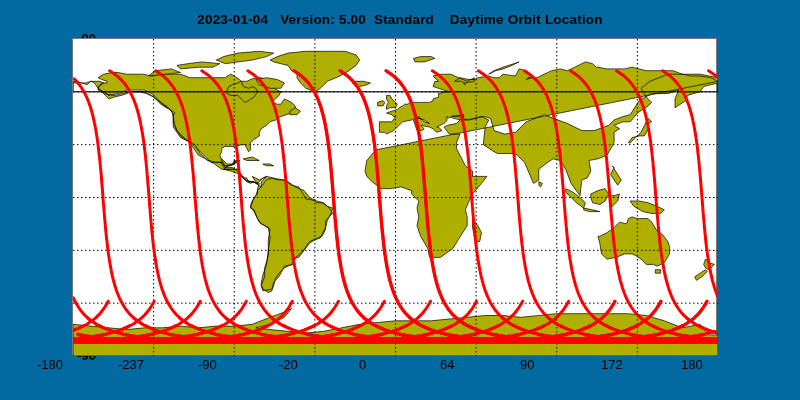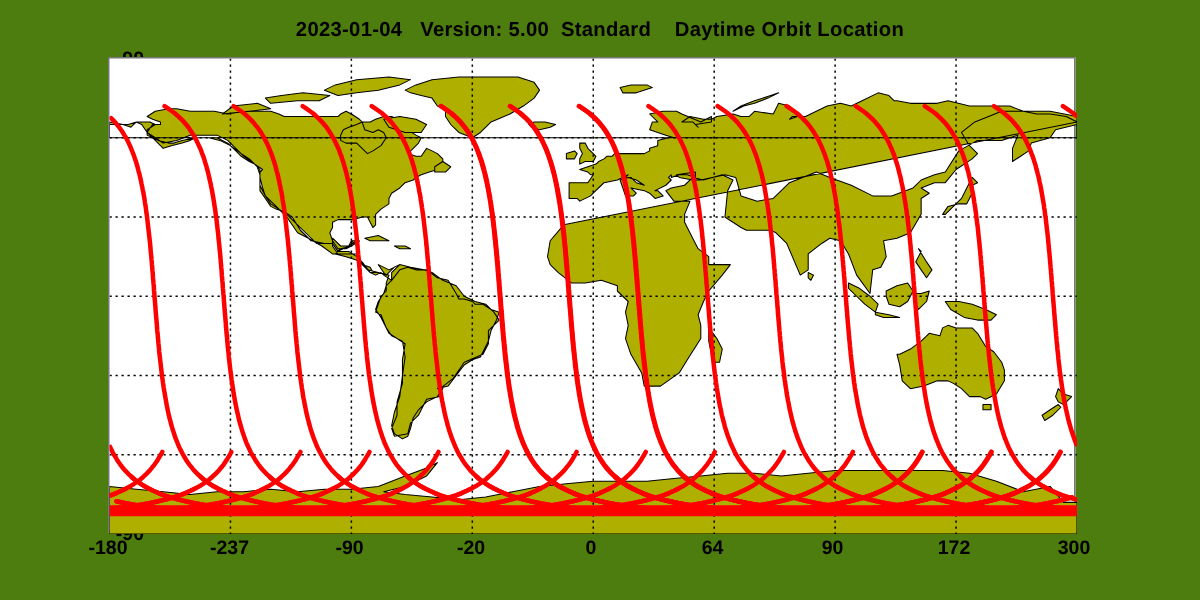--- a/index.html
+++ b/index.html
@@ -1,41 +1,41 @@
 <!DOCTYPE html>
 <html><head>
 <meta charset="utf-8">
 <style>
   html,body{margin:0;padding:0;}
   body{
     width:800px;height:400px;overflow:hidden;background:#ffffff;
     font-family:"Liberation Sans","DejaVu Sans",sans-serif;
   }
-  #figure{position:relative;width:800px;height:400px;background:#4d7c0f;}
+  #figure{position:relative;width:800px;height:400px;background:#0369a1;}
 
   #title{
     position:absolute;left:0;top:12px;width:800px;text-align:center;
     font-size:13.5px;font-weight:bold;color:#000;letter-spacing:0.2px;
     white-space:pre;
   }
 
   #plot-area{
     position:absolute;left:72px;top:38px;width:645px;height:317px;
     background:#ffffff;box-sizing:border-box;
     border:1px solid #777777;
   }
   #plot-svg{position:absolute;left:0;top:0;width:645px;height:317px;display:block;}
 
   .ytick-label{
     position:absolute;right:704px;text-align:right;width:60px;
     font-size:13px;font-weight:bold;color:#000;
   }
   .xtick-label{
-    position:absolute;top:357px;text-align:center;width:70px;
-    font-size:13px;font-weight:bold;color:#000;
+    position:absolute;top:357px;text-align:left;width:70px;
+    font-size:13px;font-weight:normal;color:#000;
   }
 </style>
 </head>
 <body>
 
 <div id="figure">
 
   <div id="title">2023-01-04   Version: 5.00  Standard    Daytime Orbit Location</div>
 
   <div class="ytick-label" style="top:31px;">90</div>
@@ -47,21 +47,21 @@
   <div class="ytick-label" style="top:348px;">-90</div>
 
   <div class="xtick-label" style="left:37px;">-180</div>
   <div class="xtick-label" style="left:118px;">-237</div>
   <div class="xtick-label" style="left:198px;">-90</div>
   <div class="xtick-label" style="left:279px;">-20</div>
   <div class="xtick-label" style="left:359px;">0</div>
   <div class="xtick-label" style="left:440px;">64</div>
   <div class="xtick-label" style="left:520px;">90</div>
   <div class="xtick-label" style="left:601px;">172</div>
-  <div class="xtick-label" style="left:681px;">300</div>
+  <div class="xtick-label" style="left:681px;">180</div>
 
   <div id="plot-area">
     <svg id="plot-svg" viewBox="0 0 645 317" preserveAspectRatio="none">
       <g id="land-layer">
           <polygon points="302.8,110.9 293.8,121.5 292.0,132.1 293.8,137.4 299.2,142.7 308.2,149.7 317.1,149.7 327.9,147.9 338.6,151.5 338.6,155.0 345.8,162.0 344.0,169.1 345.8,177.9 344.0,186.7 347.6,197.2 354.8,209.6 356.5,218.4 367.3,218.4 379.8,209.6 385.2,200.8 394.2,186.7 394.2,177.9 392.4,170.8 396.0,162.0 399.5,155.0 408.5,144.4 413.9,137.4 399.5,137.4 399.5,132.1 392.4,126.8 388.8,119.8 383.4,109.2 383.4,103.9 387.0,95.1 376.3,95.1 370.9,88.1 374.5,86.3 383.4,84.5 388.8,79.3 396.0,81.0 408.5,77.5 415.7,81.0 412.1,88.1 410.3,105.7 421.0,112.7 424.6,114.5 430.0,114.5 440.8,114.5 444.3,116.2 451.5,123.3 460.5,144.4 465.8,140.9 465.8,130.3 474.8,123.3 480.2,119.8 487.3,121.5 492.7,130.3 498.1,144.4 507.0,156.7 508.8,140.9 514.2,139.1 517.8,132.1 516.0,121.5 525.0,119.8 533.9,116.2 541.1,103.9 541.1,93.3 546.5,89.8 541.1,86.3 550.0,82.8 557.2,82.8 564.4,74.0 575.1,66.9 578.7,63.4 573.3,58.1 568.0,49.3 576.9,42.3 594.8,35.2 609.2,35.2 627.1,35.2 645.0,38.7 645.0,44.0 630.7,47.5 627.1,52.8 614.5,56.4 612.8,61.6 602.0,68.7 602.0,59.9 605.6,51.1 594.8,54.6 578.7,54.6 566.2,61.6 557.2,75.7 550.0,77.5 541.1,81.0 535.7,86.3 521.4,91.6 508.8,91.6 494.5,84.5 480.2,79.3 471.2,75.7 453.3,82.8 442.5,93.3 431.8,95.1 421.0,91.6 417.5,79.3 410.3,77.5 394.2,81.0 388.8,81.0 379.8,79.3 378.0,77.5 390.6,75.7 390.6,79.3 385.2,77.5 379.8,77.5 374.5,79.3 374.5,77.5 372.7,79.3 374.5,81.0 370.9,84.5 363.7,88.1 365.5,88.1 369.1,91.6 363.7,93.3 360.1,89.8 356.5,88.1 347.6,86.3 351.2,89.8 349.4,91.6 344.0,91.6 340.4,81.0 345.8,79.3 347.6,79.3 351.2,82.8 356.5,84.5 351.2,81.0 345.8,79.3 347.6,79.3 344.0,79.3 345.8,77.5 345.8,77.5 338.6,81.0 329.7,82.8 327.9,84.5 322.5,89.8 320.7,91.6 313.5,95.1 311.8,93.3 306.4,93.3 306.4,89.8 306.4,82.8 318.9,82.8 322.5,77.5 320.7,77.5 318.9,75.7 313.5,74.0 318.9,72.2 324.3,70.4 326.1,68.7 329.7,66.9 331.5,65.2 335.0,65.2 336.8,63.4 338.6,63.4 342.2,63.4 345.8,63.4 347.6,63.4 356.5,63.4 360.1,61.6 360.1,59.9 365.5,58.1 365.5,54.6 372.7,52.8 376.3,52.8 370.9,51.1 360.1,47.5 361.9,42.3 365.5,42.3 360.1,37.0 369.1,35.2 378.0,35.2 381.6,37.0 394.2,42.3 401.3,38.7 401.3,42.3 390.6,44.0 392.4,45.8 388.8,42.3 381.6,42.3 387.0,38.7 396.0,40.5 401.3,40.5 404.9,38.7 415.7,37.0 421.0,38.7 426.4,38.7 430.0,35.2 442.5,37.0 446.1,29.9 453.3,31.7 458.7,38.7 453.3,40.5 455.1,38.7 464.0,38.7 471.2,35.2 478.4,31.7 487.3,29.9 494.5,31.7 501.7,28.2 512.4,22.9 519.6,24.7 523.2,28.2 525.0,28.2 533.9,29.9 542.9,29.9 551.8,29.9 559.0,28.2 573.3,31.7 584.1,31.7 591.3,31.7 600.2,31.7 609.2,35.2 618.1,37.0 627.1,37.0 637.8,38.7 645.0,42.3 645.0,52.8 0.0,52.8 0.0,42.3 9.0,44.0 14.3,45.8 17.9,42.3 26.9,42.3 30.5,44.0 25.1,47.5 25.1,51.1 28.7,52.8 32.3,54.6 39.4,56.4 43.0,56.4 48.4,54.6 57.3,52.8 66.3,52.8 73.5,54.6 80.6,58.1 87.8,63.4 93.2,66.9 98.5,72.2 100.3,77.5 100.3,84.5 103.9,91.6 111.1,98.6 118.2,105.7 125.4,116.2 132.6,119.8 141.5,125.0 148.7,130.3 155.9,130.3 164.8,130.3 166.6,135.6 172.0,140.9 179.2,142.7 184.5,144.4 182.8,142.7 179.2,137.4 186.3,140.9 193.5,137.4 200.7,139.1 209.6,140.9 215.0,142.7 222.2,147.9 231.1,151.5 236.5,158.5 243.7,162.0 250.8,163.8 256.2,169.1 259.8,174.4 252.6,181.4 252.6,190.2 249.0,197.2 236.5,202.5 229.3,213.1 220.4,220.1 220.4,225.4 211.4,227.2 209.6,230.7 206.0,237.8 200.7,243.0 198.9,250.1 189.9,251.8 188.1,246.6 191.7,237.8 191.7,228.9 195.3,216.6 195.3,200.8 197.1,190.2 186.3,183.2 181.0,172.6 177.4,167.3 179.2,162.0 182.8,156.7 184.5,151.5 188.1,147.9 188.1,142.7 193.5,137.4 189.9,139.1 184.5,144.4 179.2,142.7 173.8,142.7 170.2,139.1 164.8,130.3 159.5,130.3 152.3,130.3 148.7,125.0 148.7,119.8 154.1,125.0 159.5,125.0 164.8,121.5 166.6,121.5 161.3,121.5 161.3,125.0 154.1,126.8 150.5,130.3 157.7,132.1 163.0,133.8 168.4,135.6 173.8,142.7 177.4,144.4 181.0,142.7 182.8,144.4 188.1,147.9 193.5,140.9 198.9,139.1 204.3,140.9 211.4,140.9 218.6,146.2 225.7,147.9 231.1,156.7 232.9,160.3 236.5,160.3 241.9,162.0 243.7,163.8 249.0,163.8 254.4,167.3 259.8,169.1 258.0,174.4 254.4,181.4 252.6,188.4 247.3,199.0 241.9,200.8 236.5,204.3 231.1,211.3 225.7,218.4 218.6,220.1 220.4,218.4 222.2,220.1 218.6,225.4 211.4,228.9 206.0,234.2 202.5,239.5 200.7,246.6 198.9,251.8 195.3,253.6 189.9,250.1 188.1,244.8 189.9,236.0 193.5,225.4 195.3,211.3 197.1,199.0 195.3,188.4 188.1,184.9 184.5,179.6 181.0,170.8 177.4,169.1 179.2,163.8 181.0,158.5 184.5,155.0 184.5,149.7 186.3,144.4 179.2,142.7 175.6,142.7 173.8,139.1 168.4,137.4 164.8,132.1 159.5,128.6 152.3,128.6 148.7,123.3 143.3,123.3 134.4,121.5 127.2,114.5 121.8,105.7 116.5,102.1 111.1,100.4 107.5,98.6 103.9,93.3 100.3,88.1 100.3,81.0 100.3,75.7 102.1,74.0 96.8,70.4 93.2,68.7 87.8,65.2 84.2,61.6 78.8,56.4 71.7,52.8 64.5,52.8 57.3,52.8 53.8,54.6 48.4,56.4 41.2,58.1 35.8,59.9 32.3,56.4 28.7,52.8 25.1,49.3 28.7,44.0 34.0,44.0 34.0,42.3 28.7,40.5 25.1,38.7 30.5,35.2 39.4,33.5 44.8,33.5 53.8,35.2 62.7,35.2 69.9,35.2 78.8,37.0 87.8,35.2 95.0,35.2 100.3,35.2 107.5,35.2 112.9,37.0 116.5,38.7 121.8,38.7 127.2,38.7 132.6,38.7 139.8,38.7 146.9,38.7 152.3,38.7 154.1,37.0 157.7,35.2 161.3,37.0 166.6,40.5 168.4,42.3 170.2,47.5 175.6,49.3 179.2,47.5 182.8,49.3 184.5,52.8 181.0,58.1 175.6,61.6 172.0,63.4 168.4,59.9 164.8,56.4 157.7,56.4 154.1,54.6 154.1,51.1 155.9,47.5 159.5,45.8 164.8,44.0 168.4,42.3 173.8,42.3 177.4,40.5 182.8,38.7 188.1,38.7 191.7,40.5 195.3,44.0 198.9,47.5 204.3,51.1 207.8,52.8 206.0,56.4 202.5,59.9 198.9,63.4 204.3,65.2 207.8,65.2 211.4,59.9 215.0,61.6 218.6,63.4 222.2,66.9 222.2,70.4 218.6,74.0 213.2,75.7 207.8,77.5 204.3,79.3 202.5,81.0 197.1,82.8 193.5,86.3 188.1,89.8 186.3,93.3 186.3,96.9 181.0,100.4 177.4,103.9 177.4,110.9 175.6,112.7 173.8,109.2 172.0,105.7 168.4,105.7 163.0,107.4 157.7,107.4 152.3,107.4 148.7,109.2 148.7,112.7 146.9,116.2 148.7,121.5 152.3,126.8 157.7,126.8 161.3,125.0 166.6,121.5 164.8,125.0 161.3,121.5 159.5,125.0 152.3,128.6 148.7,123.3 143.3,123.3 138.0,123.3 132.6,118.0 127.2,112.7 121.8,107.4 118.2,103.9 112.9,100.4 107.5,96.9 103.9,91.6 102.1,86.3 100.3,79.3 100.3,74.0 96.8,70.4 89.6,65.2 84.2,59.9 78.8,54.6 71.7,51.1 62.7,51.1 53.8,51.1 44.8,54.6 35.8,56.4 30.5,52.8 25.1,49.3 21.5,44.0 17.9,42.3 12.5,44.0 7.2,44.0 0.0,44.0 0.0,52.8 645.0,52.8 645.0,42.3" fill="#AFAF00" stroke="#000000" stroke-width="0.7" stroke-linejoin="round"></polygon>
           <polygon points="525.0,197.2 526.8,204.3 528.5,214.9 533.9,220.1 542.9,218.4 551.8,214.9 559.0,214.9 562.6,216.6 568.0,220.1 573.3,225.4 580.5,225.4 584.1,227.2 591.3,223.7 596.6,214.9 596.6,207.8 594.8,202.5 589.5,195.5 584.1,192.0 578.7,183.2 575.1,179.6 568.0,179.6 564.4,179.6 559.0,177.9 555.4,179.6 553.6,184.9 546.5,183.2 541.1,188.4 533.9,193.7 526.8,197.2" fill="#AFAF00" stroke="#000000" stroke-width="0.7" stroke-linejoin="round"></polygon>
           <polygon points="582.3,230.7 587.7,230.7 587.7,234.2 582.3,234.2" fill="#AFAF00" stroke="#000000" stroke-width="0.7" stroke-linejoin="round"></polygon>
           <polygon points="632.5,220.1 636.0,223.7 641.4,225.4 639.6,227.2 636.0,230.7 632.5,228.9 630.7,225.4 632.5,220.1" fill="#AFAF00" stroke="#000000" stroke-width="0.7" stroke-linejoin="round"></polygon>
           <polygon points="621.7,237.8 627.1,234.2 632.5,230.7 634.3,232.5 628.9,237.8 623.5,241.3 621.7,237.8" fill="#AFAF00" stroke="#000000" stroke-width="0.7" stroke-linejoin="round"></polygon>
           <polygon points="241.9,52.8 232.9,49.3 227.5,44.0 224.0,38.7 224.0,33.5 218.6,31.7 215.0,26.4 207.8,24.7 200.7,22.9 197.1,21.1 204.3,17.6 215.0,14.1 232.9,12.3 254.4,12.3 272.3,12.3 283.1,15.9 286.7,21.1 283.1,26.4 275.9,31.7 267.0,37.0 254.4,42.3 247.3,49.3 241.9,52.8" fill="#AFAF00" stroke="#000000" stroke-width="0.7" stroke-linejoin="round"></polygon>

